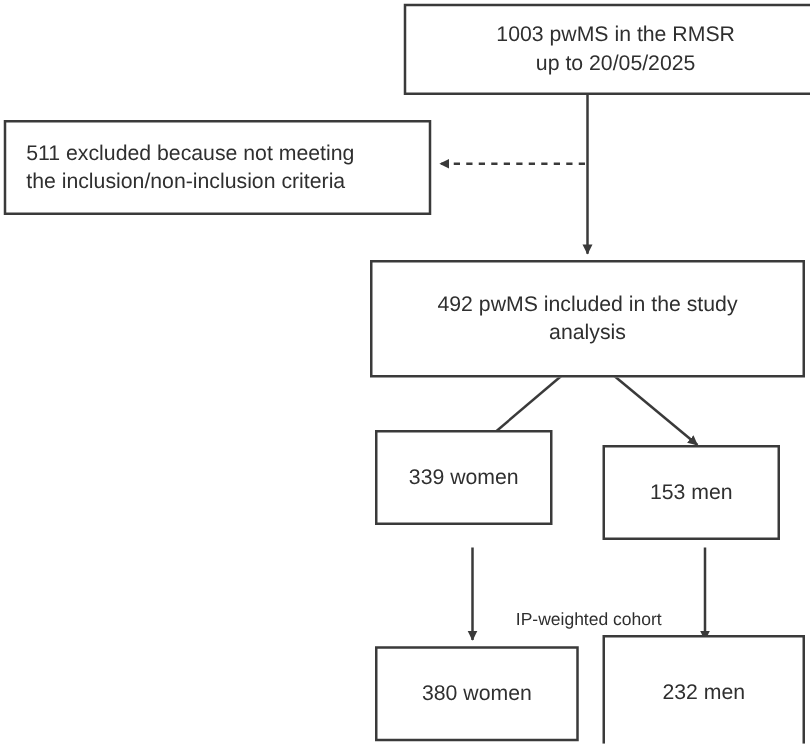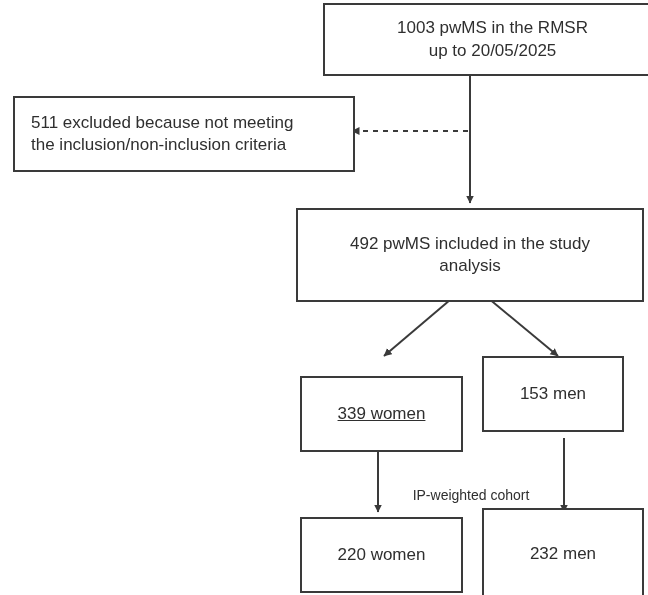--- a/index.html
+++ b/index.html
@@ -88,43 +88,43 @@
 
     <path class="edge-line" d="M378,438 L378,512" marker-end="url(#arrow-solid)"></path>
     <path class="edge-line" d="M564,438 L564,512" marker-end="url(#arrow-solid)"></path>
   </svg>
 
   <div class="node" style="left:295px; top:3px; width:339px; height:73px;margin-left:28px;">
     <span class="node-label">1003 pwMS in the RMSR
 up to 20/05/2025</span>
   </div>
 
-  <div class="node left-align" style="left:13px; top:96px; width:342px; height:76px;">
+  <div class="node left-align" style="left:3px; top:96px; width:342px; height:76px;">
     <span class="node-label">511 excluded because not meeting
 the inclusion/non-inclusion criteria</span>
   </div>
 
   <div class="node" style="left:296px; top:208px; width:348px; height:94px;">
     <span class="node-label">492 pwMS included in the study
 analysis</span>
   </div>
 
-  <div class="node" style="left:300px; top:376px; width:163px; height:76px;text-decoration:underline;">
+  <div class="node" style="left:300px; top:344px; width:142px; height:76px;">
     <span class="node-label">339 women</span>
   </div>
 
   <div class="node" style="left:482px; top:356px; width:142px; height:76px;">
     <span class="node-label">153 men</span>
   </div>
 
   <div class="edge-caption" style="left:383px; top:487px; width:176px;">
     <span>IP-weighted cohort</span>
   </div>
 
   <div class="node" style="left:300px; top:517px; width:163px; height:76px;">
-    <span class="node-label">220 women</span>
+    <span class="node-label">380 women</span>
   </div>
 
   <div class="node" style="left:482px; top:508px; width:162px; height:92px;">
     <span class="node-label">232 men</span>
   </div>
 
 </div>
 
 </body></html>

